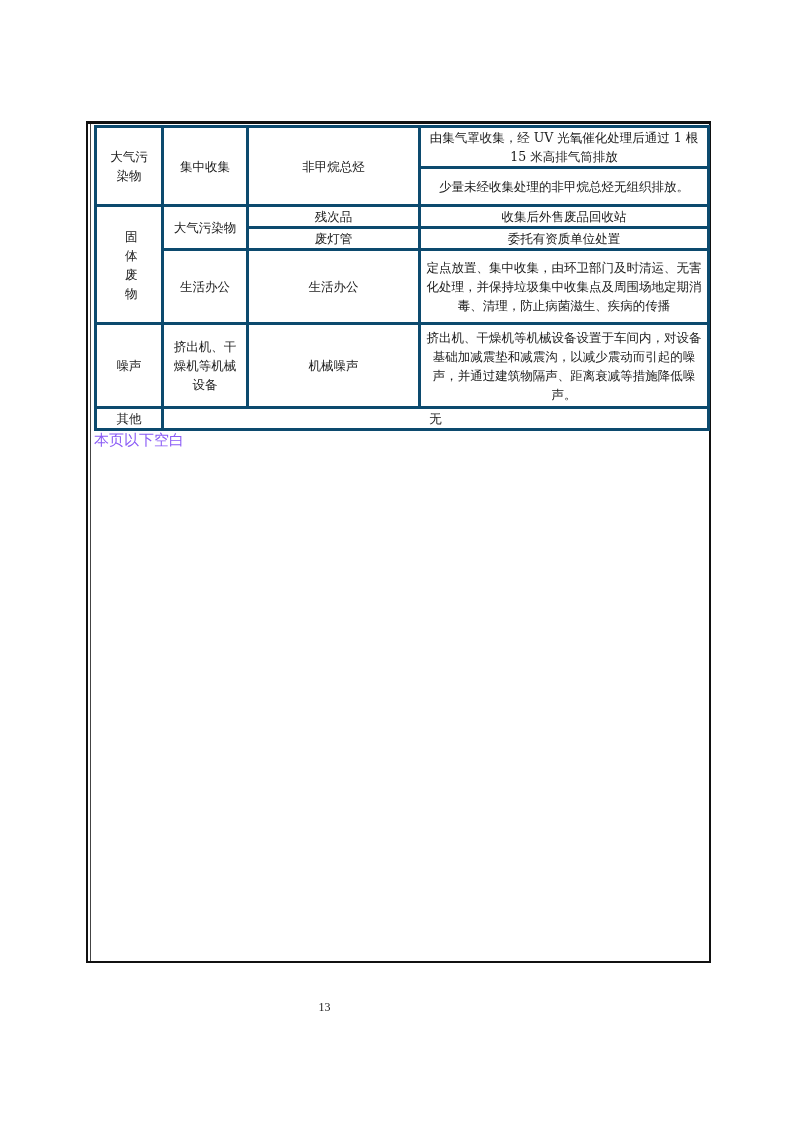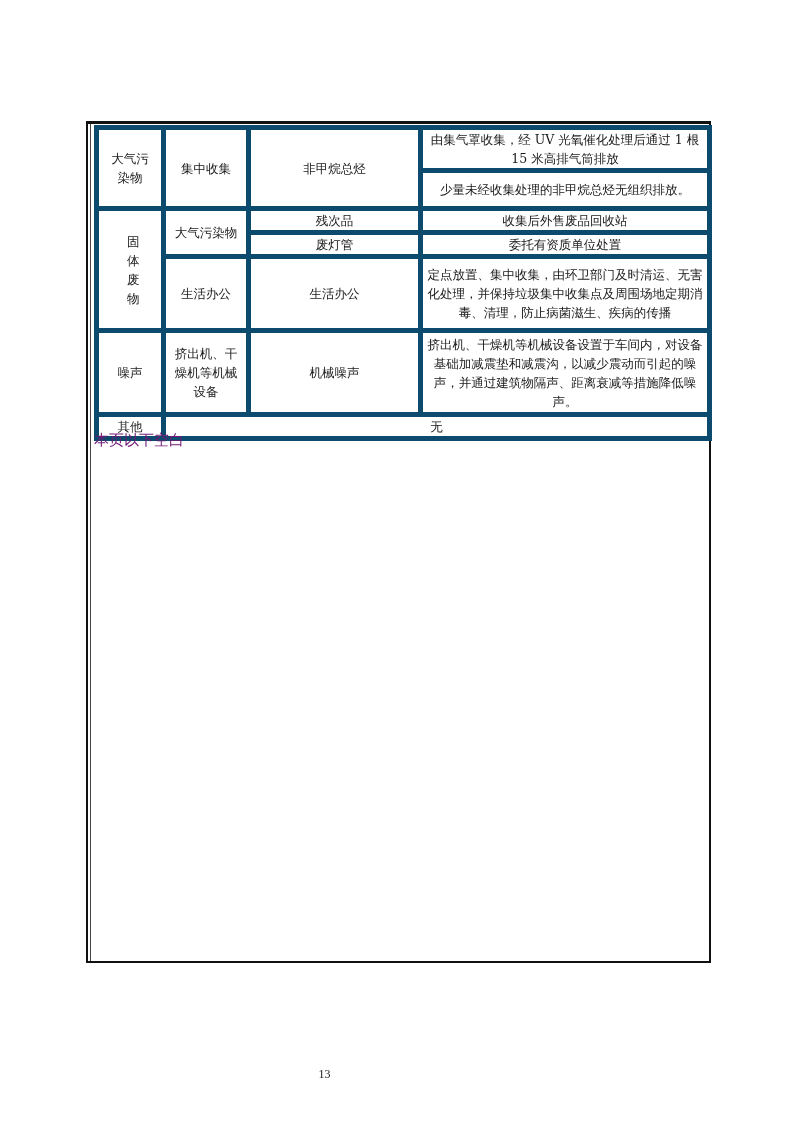--- a/index.html
+++ b/index.html
@@ -3,24 +3,24 @@
 <meta charset="utf-8">
 <style>
   html, body { margin:0; padding:0; background:#ffffff; }
   body { width:800px; height:1131px; position:relative; overflow:hidden;
          font-family:"DejaVu Serif","Liberation Serif",serif; color:#1a1a1a; }
   .frame { position:absolute; left:86px; top:121px; width:625px; height:842px;
            border:2px solid #111; border-top:3px solid #111; box-sizing:border-box; }
   .frame-inner-left { position:absolute; left:2px; top:0; bottom:0; width:1px; background:#444; }
   table.main { position:absolute; left:6px; top:1px; width:613px; border-collapse:collapse;
                font-size:12.5px; line-height:19px; table-layout:fixed; }
-  table.main td { border:5px solid #0c4a6e; text-align:center; vertical-align:middle; padding:0 4px; }
+  table.main td { border:3px solid #0c4a6e; text-align:center; vertical-align:middle; padding:0 4px; }
   .note { position:absolute; left:6px; top:307px; font-size:15px;
-          font-family:"DejaVu Sans","Liberation Sans",sans-serif; color:#701a75; }
-  .page-num { position:absolute; top:1067px; left:0; width:649px; text-align:center;
+          font-family:"DejaVu Sans","Liberation Sans",sans-serif; color:#8b5cf6; }
+  .page-num { position:absolute; top:1000px; left:0; width:649px; text-align:center;
               font-size:12px; font-family:"Liberation Serif",serif; }
 </style>
 </head>
 <body>
 
 <div class="frame">
   <div class="frame-inner-left"></div>
 
   <table class="main">
     <colgroup>

